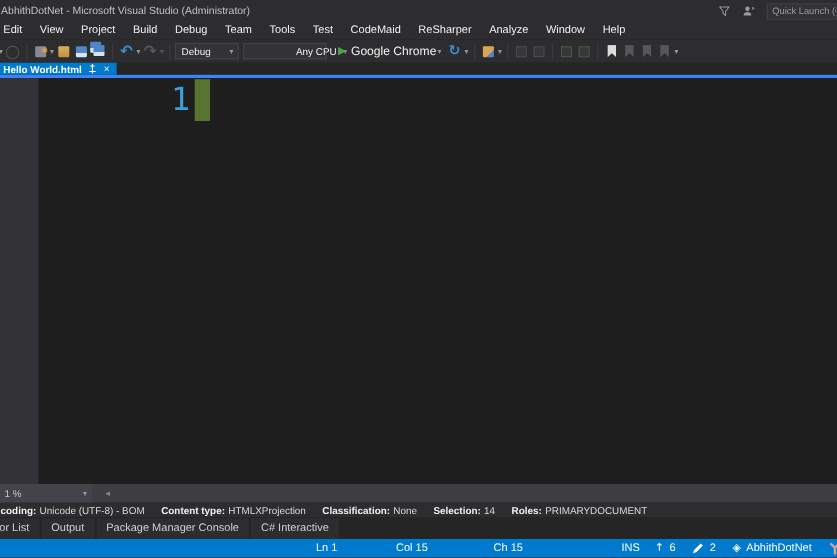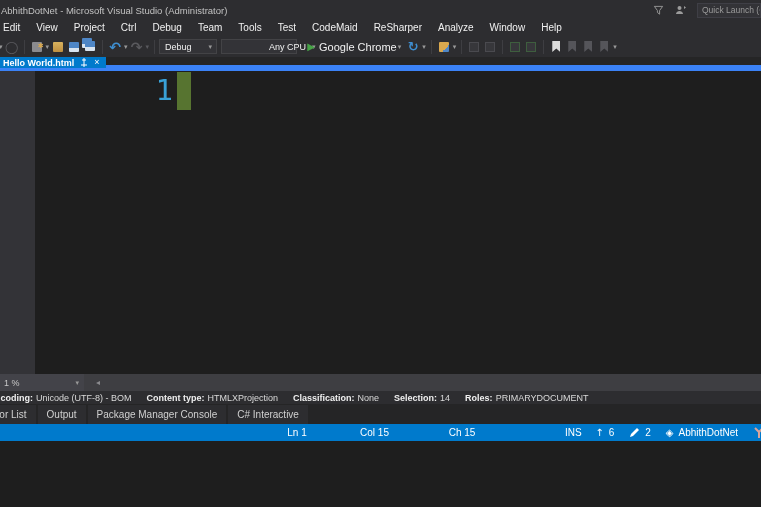--- a/index.html
+++ b/index.html
@@ -1,18 +1,18 @@
 <!DOCTYPE html>
 <html><head>
 <meta charset="utf-8">
 <style>
   * { margin:0; padding:0; box-sizing:border-box; }
   html,body { width:761px; height:507px; overflow:hidden; background:#1E1E1E;
               font-family:"Liberation Sans", sans-serif; }
-  .app { width:761px; height:441px; display:flex; flex-direction:column; }
+  .app { width:761px; height:507px; display:flex; flex-direction:column; }
 
   
   .titlebar { height:20px; background:#2D2D30; display:flex; align-items:center;
               position:relative; flex:0 0 auto; }
   .titlebar .title { font-size:9.5px; color:#C2C2C2; margin-left:1px; white-space:nowrap; }
   .title-right { position:absolute; right:0; top:0; height:20px; display:flex;
                  align-items:center; gap:9px; }
   .tb-icon { display:inline-flex; align-items:center; justify-content:center; width:14px; height:14px; }
   .quicklaunch { width:64px; height:15px; background:#333337; border:1px solid #3F3F46;
                  color:#9B9B9B; font-size:8.5px; line-height:13px; padding-left:4px;
@@ -47,22 +47,22 @@
   .saveall .floppy { position:absolute; left:0; top:0; }
   .saveall .floppy:nth-child(2) { left:3px; top:3px; }
   .bookmark { width:8px; height:11px; background:#DCDCDC;
               clip-path:polygon(0 0,100% 0,100% 100%,50% 68%,0 100%); }
   .bookmark.dimb { background:#55555A; }
   .attach { background:linear-gradient(135deg,#D9A84E 65%, #4E86C6 65%); }
   .dimbox { width:10px; height:10px; border:1px solid #4A4A4F; background:#37373B; }
   .dimbox.g { border-color:#3E5E3E; }
 
   
-  .tabstrip { height:14px; background:#252526; border-bottom:6px solid #3b82f6; flex:0 0 auto;
-              display:flex; align-items:flex-start; }
+  .tabstrip { height:14px; background:#252526; border-bottom:3px solid #3b82f6; flex:0 0 auto;
+              display:flex; align-items:center; }
   .doctab { height:11px; background:#007ACC; color:#FFFFFF; display:inline-flex;
             align-items:center; gap:6px; padding:0 6px 0 3px; font-size:9px; }
   .doctab .tabx { font-size:9px; line-height:9px; color:#FFF; }
 
   
   .editor { flex:1 1 auto; position:relative; background:#1E1E1E; overflow:hidden; }
   .gutter-strip { position:absolute; left:0; top:0; bottom:0; width:35px; background:#333337; }
   .lnum { position:absolute; left:128px; top:0; width:45px; text-align:right;
           font-family:"DejaVu Sans Mono", monospace; font-size:29px; line-height:38px;
           color:#39A1D6; }
@@ -127,21 +127,21 @@
           </svg>
       </span>
       <div class="quicklaunch">Quick Launch (Ctrl+Q)</div>
     </div>
   </div>
 
   <div class="menubar">
     <span class="menu-item">Edit</span>
     <span class="menu-item">View</span>
     <span class="menu-item">Project</span>
-    <span class="menu-item">Ctrl</span>
+    <span class="menu-item">Build</span>
     <span class="menu-item">Debug</span>
     <span class="menu-item">Team</span>
     <span class="menu-item">Tools</span>
     <span class="menu-item">Test</span>
     <span class="menu-item">CodeMaid</span>
     <span class="menu-item">ReSharper</span>
     <span class="menu-item">Analyze</span>
     <span class="menu-item">Window</span>
     <span class="menu-item">Help</span>
   </div>

